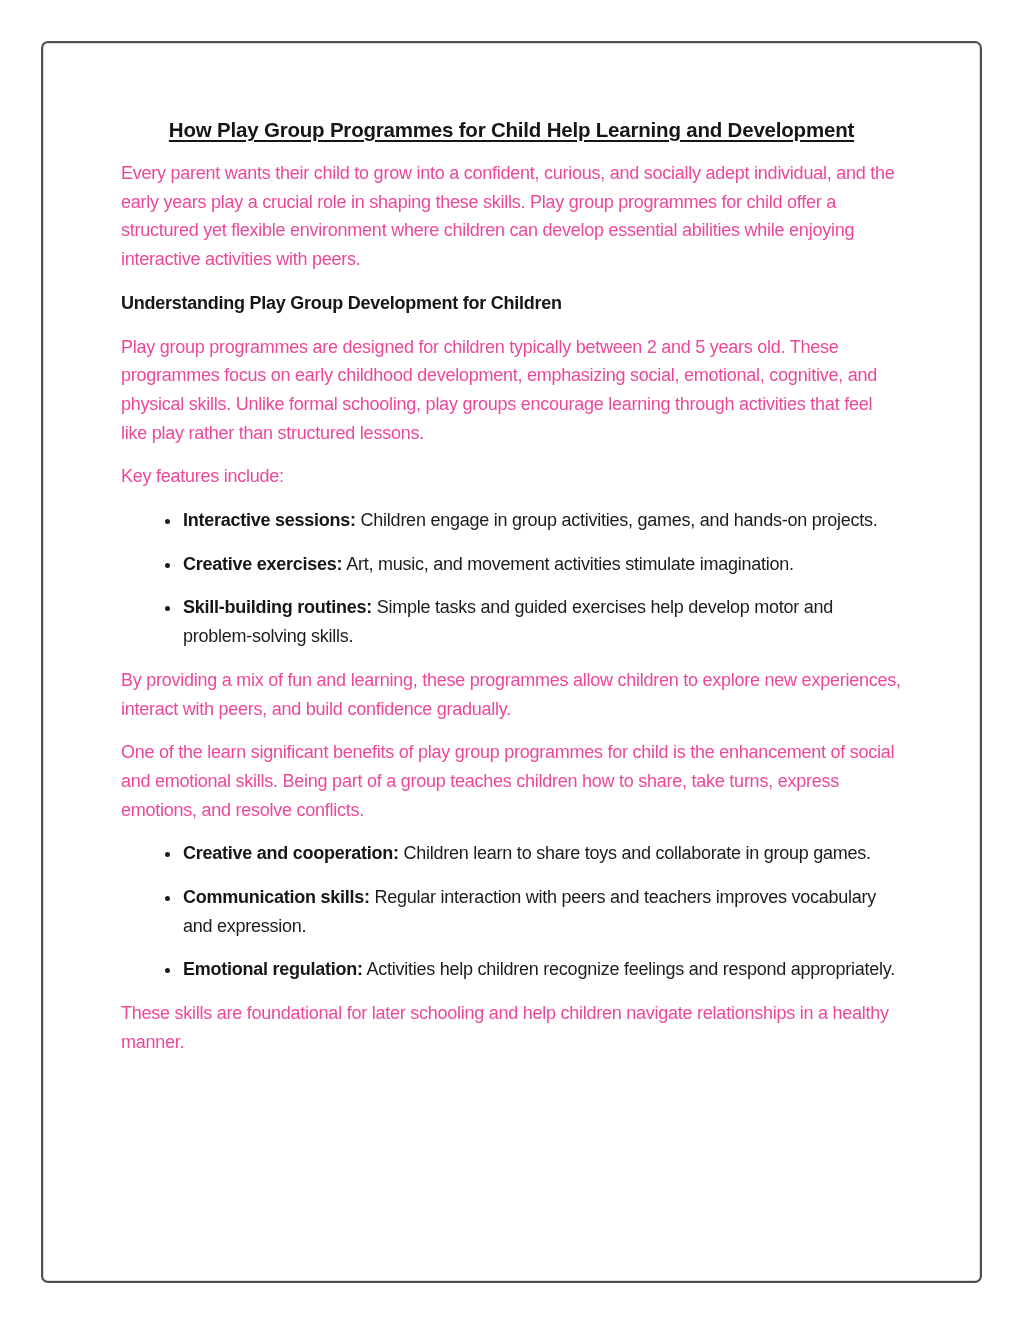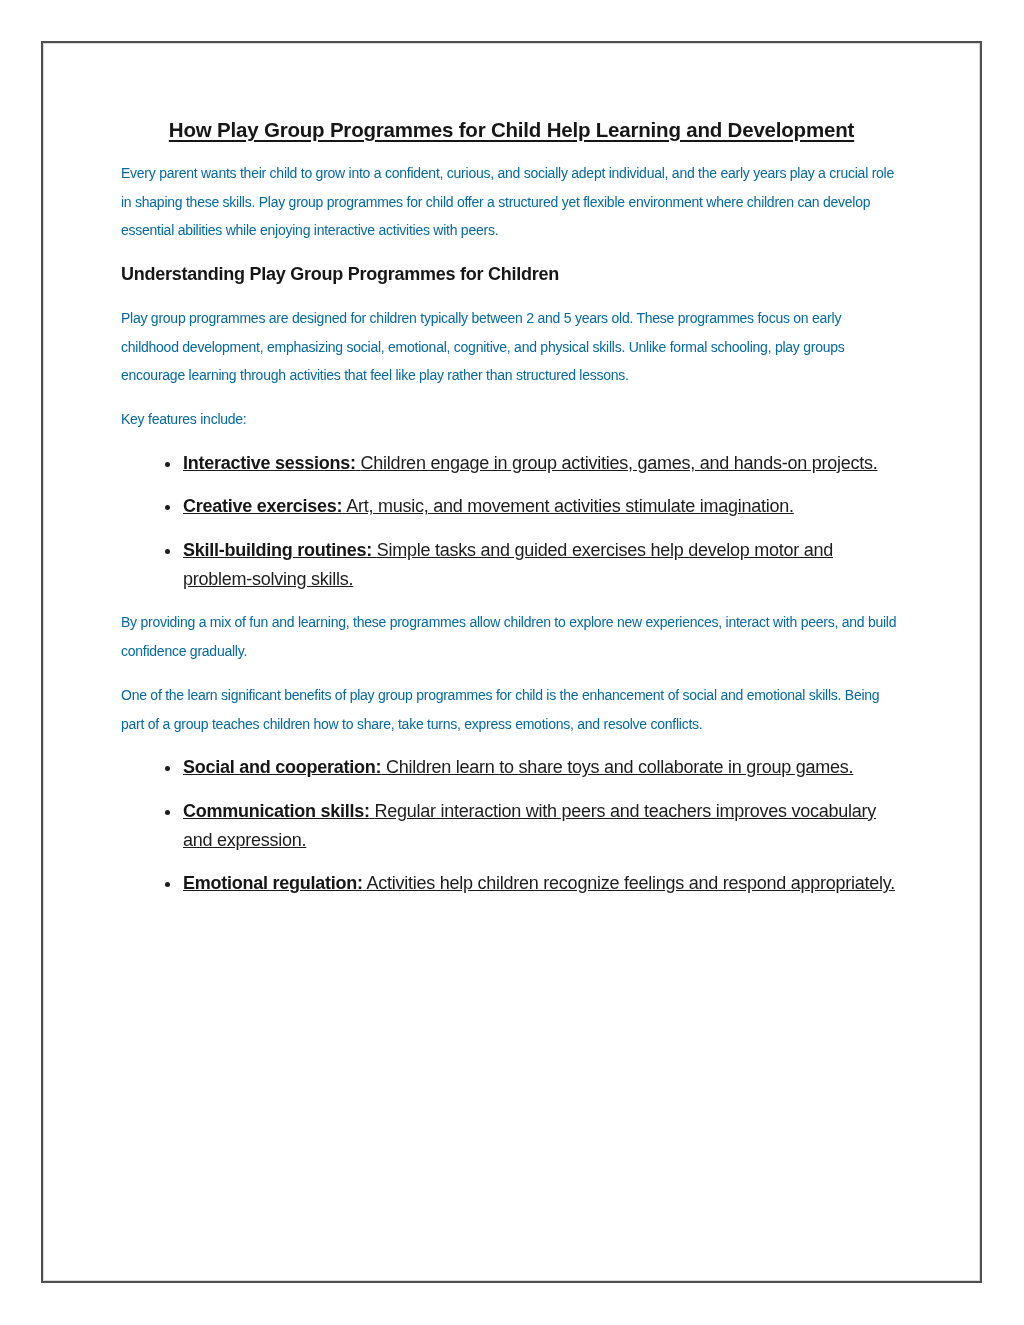--- a/index.html
+++ b/index.html
@@ -1,15 +1,15 @@
 <!DOCTYPE html>
 <html><head>
 <meta charset="utf-8">
 <style>
-  * { box-sizing: border-box; }
+  * { box-sizing: border-box; border-radius: 7px; }
   html, body {
     margin: 0;
     padding: 0;
     background: #ffffff;
     width: 1024px;
     height: 1325px;
     font-family: "Liberation Sans", sans-serif;
   }
   .canvas {
     position: relative;
@@ -34,24 +34,24 @@
     font-weight: bold;
     color: #161616;
     text-align: center;
     text-decoration: underline;
     text-underline-offset: 3px;
     line-height: 29px;
     letter-spacing: -0.2px;
     margin: 0 0 15px 0;
   }
   .para, .list-intro {
-    font-size: 14px;
+    font-size: 18px;
     line-height: 28.7px;
     letter-spacing: -0.25px;
-    color: #0369a1;
+    color: #ec4899;
     margin: 0 0 15px 0;
   }
   .section-heading {
     font-size: 18px;
     font-weight: bold;
     line-height: 28.7px;
     letter-spacing: -0.25px;
     color: #161616;
     margin: 0 0 15px 0;
   }
@@ -60,57 +60,57 @@
     padding-left: 60px;
     list-style: disc outside;
   }
   ul.bullet-list li {
     font-size: 18px;
     line-height: 28.7px;
     letter-spacing: -0.25px;
     color: #1c1c1c;
     margin: 0 0 15px 0;
     padding-left: 2px;
-    text-decoration: underline;
   }
   ul.bullet-list li::marker {
     color: #1c1c1c;
     font-size: 15px;
   }
   .bullet-label { font-weight: bold; color: #161616; }
 </style>
 </head>
 <body>
 
 <div class="canvas">
   <div class="page">
 
     <h1 class="doc-title">How Play Group Programmes for Child Help Learning and Development</h1>
 
     <p class="para">Every parent wants their child to grow into a confident, curious, and socially adept individual, and the early years play a crucial role in shaping these skills. Play group programmes for child offer a structured yet flexible environment where children can develop essential abilities while enjoying interactive activities with peers.</p>
 
-    <h2 class="section-heading">Understanding Play Group Programmes for Children</h2>
+    <h2 class="section-heading">Understanding Play Group Development for Children</h2>
 
     <p class="para">Play group programmes are designed for children typically between 2 and 5 years old. These programmes focus on early childhood development, emphasizing social, emotional, cognitive, and physical skills. Unlike formal schooling, play groups encourage learning through activities that feel like play rather than structured lessons.</p>
 
     <p class="list-intro">Key features include:</p>
 
     <ul class="bullet-list">
       <li><span class="bullet-label">Interactive sessions:</span> <span>Children engage in group activities, games, and hands-on projects.</span></li>
       <li><span class="bullet-label">Creative exercises:</span> <span>Art, music, and movement activities stimulate imagination.</span></li>
       <li><span class="bullet-label">Skill-building routines:</span> <span>Simple tasks and guided exercises help develop motor and problem-solving skills.</span></li>
     </ul>
 
     <p class="para">By providing a mix of fun and learning, these programmes allow children to explore new experiences, interact with peers, and build confidence gradually.</p>
 
 
     <p class="para">One of the learn significant benefits of play group programmes for child is the enhancement of social and emotional skills. Being part of a group teaches children how to share, take turns, express emotions, and resolve conflicts.</p>
 
 
     <ul class="bullet-list">
-      <li><span class="bullet-label">Social and cooperation:</span> <span>Children learn to share toys and collaborate in group games.</span></li>
+      <li><span class="bullet-label">Creative and cooperation:</span> <span>Children learn to share toys and collaborate in group games.</span></li>
       <li><span class="bullet-label">Communication skills:</span> <span>Regular interaction with peers and teachers improves vocabulary and expression.</span></li>
       <li><span class="bullet-label">Emotional regulation:</span> <span>Activities help children recognize feelings and respond appropriately.</span></li>
     </ul>
 
+    <p class="para">These skills are foundational for later schooling and help children navigate relationships in a healthy manner.</p>
 
   </div>
 </div>
 
 </body></html>

